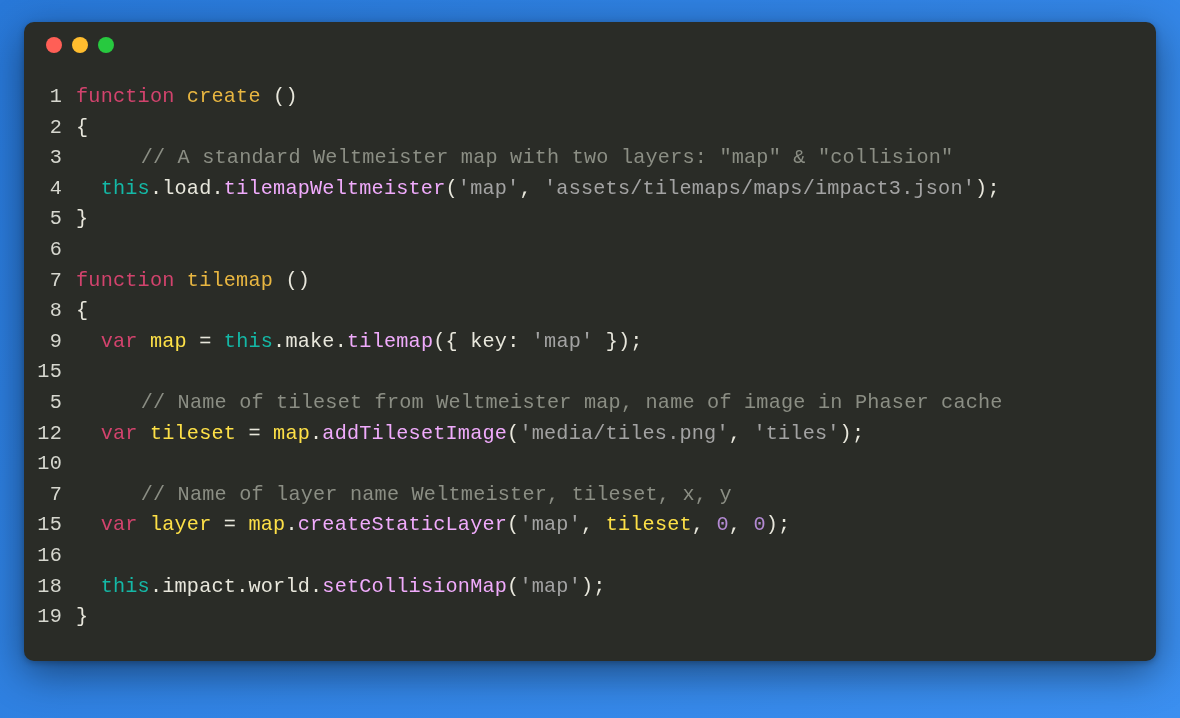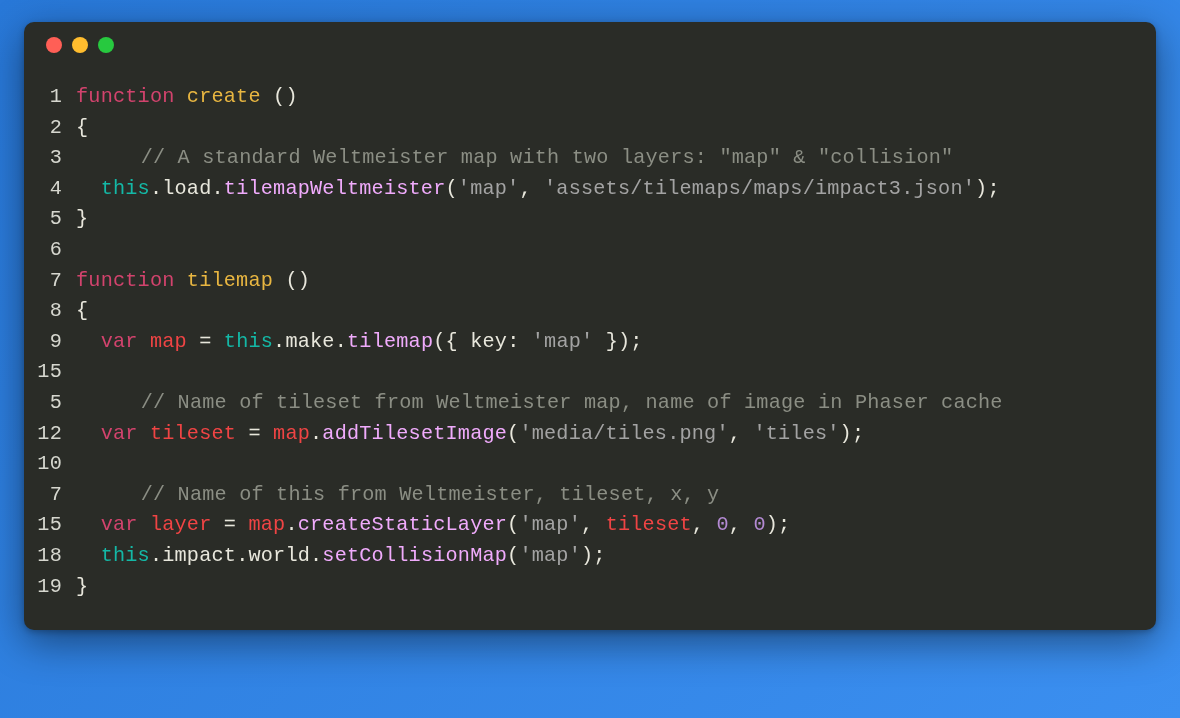--- a/index.html
+++ b/index.html
@@ -62,21 +62,21 @@
   .tok-plain    { color: #e8e7dc; }
   .tok-keyword  { color: #d2436d; }     
   .tok-funcname { color: #e8b641; }     
   .tok-this     { color: #14b8a6; }
   .tok-prop     { color: #e8e7dc; }
   .tok-method   { color: #f0abfc; font-family: Liberation Mono, monospace; }
   .tok-paren    { color: #e8e7dc; }
   .tok-string   { color: #a3a3a3; }
   .tok-comment  { color: #8b8e84; margin-left: 40px; }
   .tok-number   { color: #b48ad4; }
-  .tok-ident    { color: #ef4444; }
+  .tok-ident    { color: #fde047; }
 </style>
 </head>
 <body>
 
 <div class="window">
   <div class="titlebar">
     <span class="dot red"></span>
     <span class="dot yellow"></span>
     <span class="dot green"></span>
   </div>
@@ -87,18 +87,19 @@
       <div class="line"><span class="ln">4</span><span class="code"><span class="tok-plain">  </span><span class="tok-this">this</span><span class="tok-plain">.</span><span class="tok-prop">load</span><span class="tok-plain">.</span><span class="tok-method">tilemapWeltmeister</span><span class="tok-paren">(</span><span class="tok-string">'map'</span><span class="tok-plain">, </span><span class="tok-string">'assets/tilemaps/maps/impact3.json'</span><span class="tok-paren">)</span><span class="tok-plain">;</span></span></div>
       <div class="line"><span class="ln">5</span><span class="code"><span class="tok-plain">}</span></span></div>
       <div class="line"><span class="ln">6</span><span class="code"><span class="tok-plain"></span></span></div>
       <div class="line"><span class="ln">7</span><span class="code"><span class="tok-keyword">function</span><span class="tok-plain"> </span><span class="tok-funcname">tilemap</span><span class="tok-plain"> </span><span class="tok-paren">()</span></span></div>
       <div class="line"><span class="ln">8</span><span class="code"><span class="tok-plain">{</span></span></div>
       <div class="line"><span class="ln">9</span><span class="code"><span class="tok-plain">  </span><span class="tok-keyword">var</span><span class="tok-plain"> </span><span class="tok-ident">map</span><span class="tok-plain"> = </span><span class="tok-this">this</span><span class="tok-plain">.</span><span class="tok-prop">make</span><span class="tok-plain">.</span><span class="tok-method">tilemap</span><span class="tok-paren">(</span><span class="tok-plain">{ </span><span class="tok-prop">key</span><span class="tok-plain">: </span><span class="tok-string">'map'</span><span class="tok-plain"> }</span><span class="tok-paren">)</span><span class="tok-plain">;</span></span></div>
       <div class="line"><span class="ln">15</span><span class="code"><span class="tok-plain"></span></span></div>
       <div class="line"><span class="ln">5</span><span class="code"><span class="tok-plain">  </span><span class="tok-comment">// Name of tileset from Weltmeister map, name of image in Phaser cache</span></span></div>
       <div class="line"><span class="ln">12</span><span class="code"><span class="tok-plain">  </span><span class="tok-keyword">var</span><span class="tok-plain"> </span><span class="tok-ident">tileset</span><span class="tok-plain"> = </span><span class="tok-ident">map</span><span class="tok-plain">.</span><span class="tok-method">addTilesetImage</span><span class="tok-paren">(</span><span class="tok-string">'media/tiles.png'</span><span class="tok-plain">, </span><span class="tok-string">'tiles'</span><span class="tok-paren">)</span><span class="tok-plain">;</span></span></div>
       <div class="line"><span class="ln">10</span><span class="code"><span class="tok-plain"></span></span></div>
-      <div class="line"><span class="ln">7</span><span class="code"><span class="tok-plain">  </span><span class="tok-comment">// Name of this from Weltmeister, tileset, x, y</span></span></div>
+      <div class="line"><span class="ln">7</span><span class="code"><span class="tok-plain">  </span><span class="tok-comment">// Name of layer name Weltmeister, tileset, x, y</span></span></div>
       <div class="line"><span class="ln">15</span><span class="code"><span class="tok-plain">  </span><span class="tok-keyword">var</span><span class="tok-plain"> </span><span class="tok-ident">layer</span><span class="tok-plain"> = </span><span class="tok-ident">map</span><span class="tok-plain">.</span><span class="tok-method">createStaticLayer</span><span class="tok-paren">(</span><span class="tok-string">'map'</span><span class="tok-plain">, </span><span class="tok-ident">tileset</span><span class="tok-plain">, </span><span class="tok-number">0</span><span class="tok-plain">, </span><span class="tok-number">0</span><span class="tok-paren">)</span><span class="tok-plain">;</span></span></div>
+      <div class="line"><span class="ln">16</span><span class="code"><span class="tok-plain"></span></span></div>
       <div class="line"><span class="ln">18</span><span class="code"><span class="tok-plain">  </span><span class="tok-this">this</span><span class="tok-plain">.</span><span class="tok-prop">impact</span><span class="tok-plain">.</span><span class="tok-prop">world</span><span class="tok-plain">.</span><span class="tok-method">setCollisionMap</span><span class="tok-paren">(</span><span class="tok-string">'map'</span><span class="tok-paren">)</span><span class="tok-plain">;</span></span></div>
       <div class="line"><span class="ln">19</span><span class="code"><span class="tok-plain">}</span></span></div>
     </div>
 </div>
 
 </body></html>

